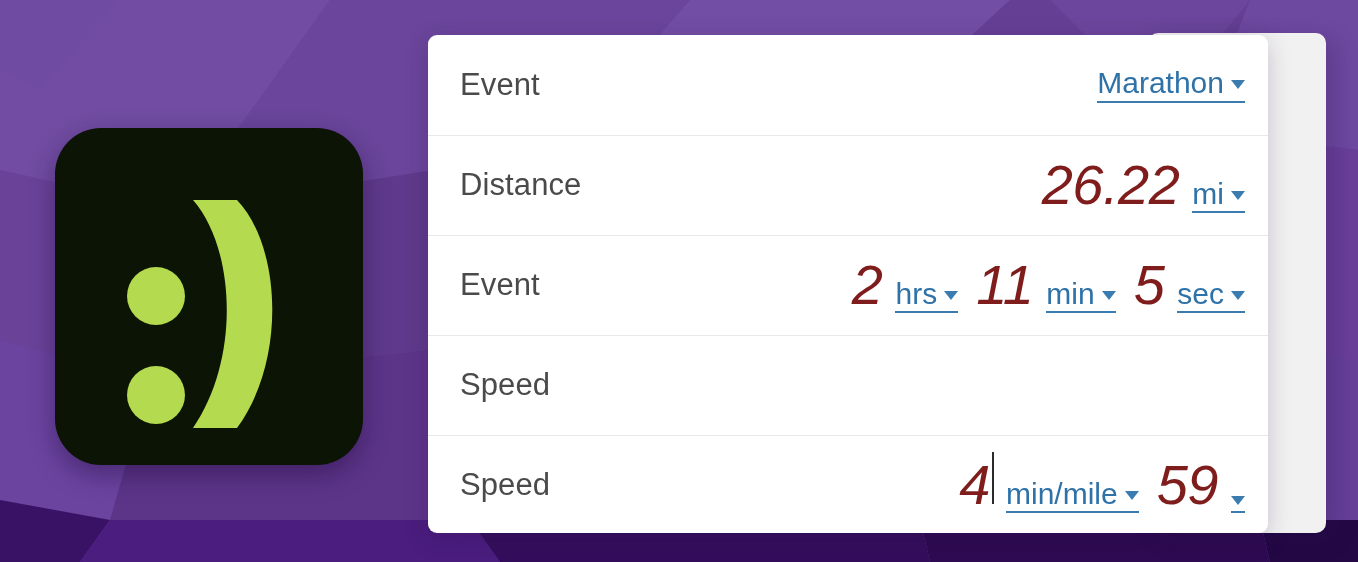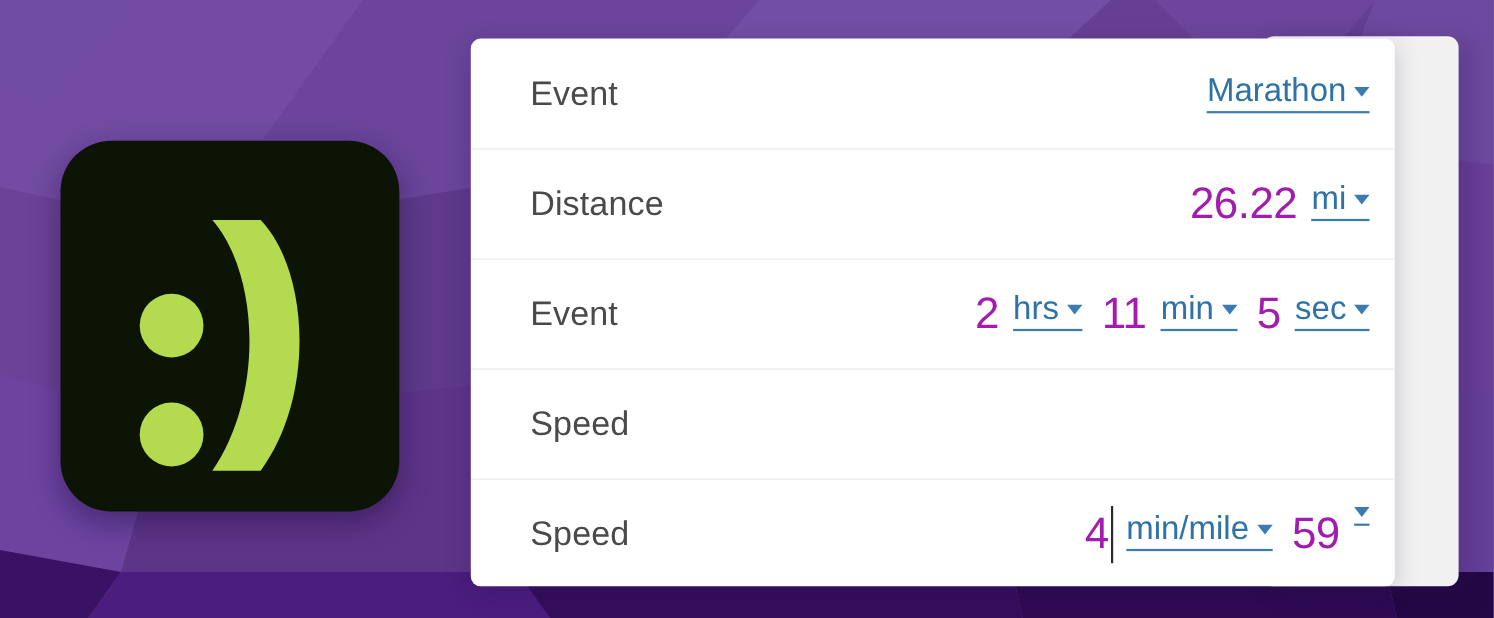--- a/index.html
+++ b/index.html
@@ -93,36 +93,36 @@
     top: 0;
     height: 1px;
     background: #E8E8E8;
   }
 
   .row-label {
     font-size: 31px;
     color: #4A4A4A;
     letter-spacing: 0.1px;
     white-space: nowrap;
-    margin-left: 22px;
   }
 
   .row-fields {
     margin-left: auto;
     display: flex;
-    align-items: flex-start;
+    align-items: flex-end;
     justify-content: flex-end;
     white-space: nowrap;
   }
 
   .value {
-    font-size: 40px;
-    color: #a21caf;
+    font-size: 56px;
+    color: #7f1d1d;
     line-height: 1;
     letter-spacing: -0.5px;
+    font-style: italic;
   }
 
   .caret-text {
     position: relative;
     display: inline-block;
     padding-right: 3px;
   }
   .caret-text .text-caret {
     position: absolute;
     right: -1px;

